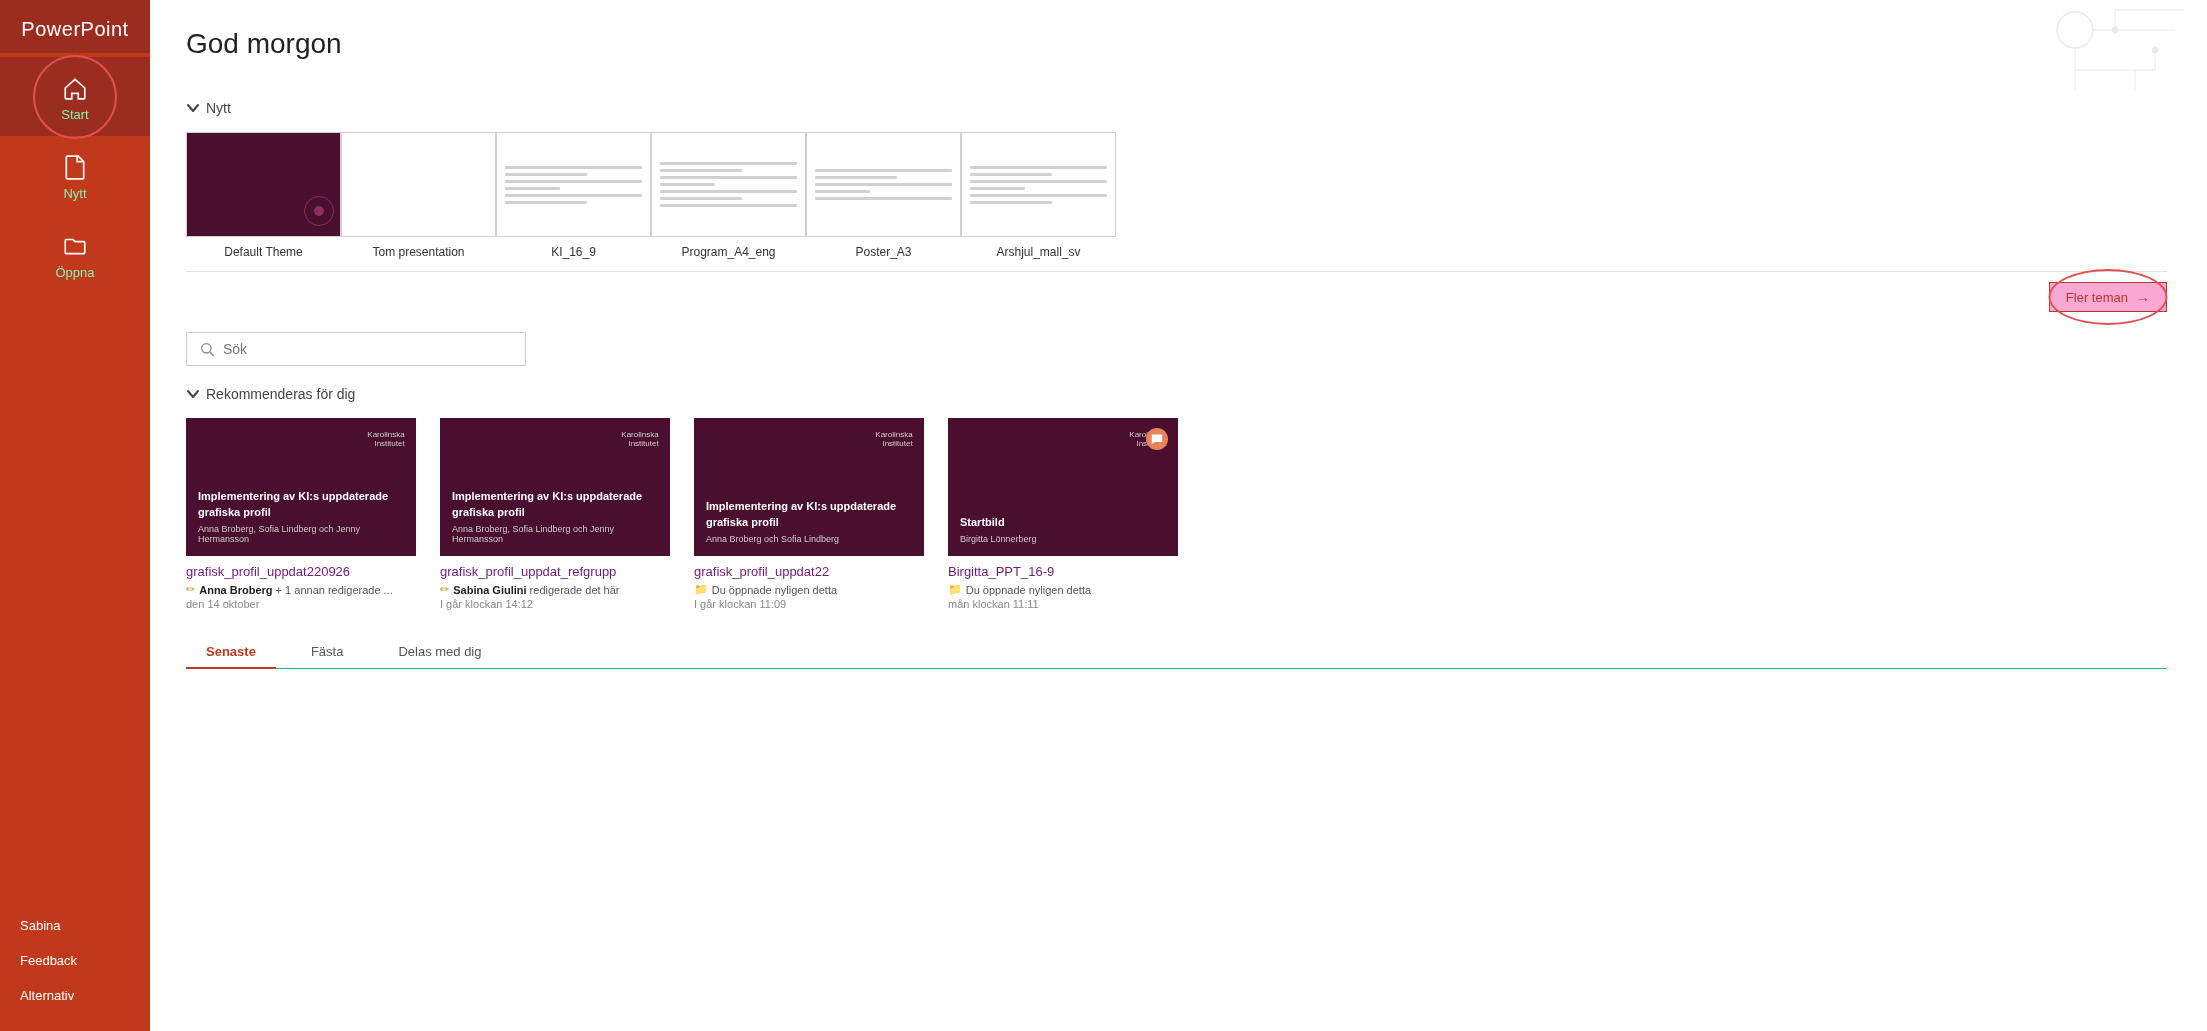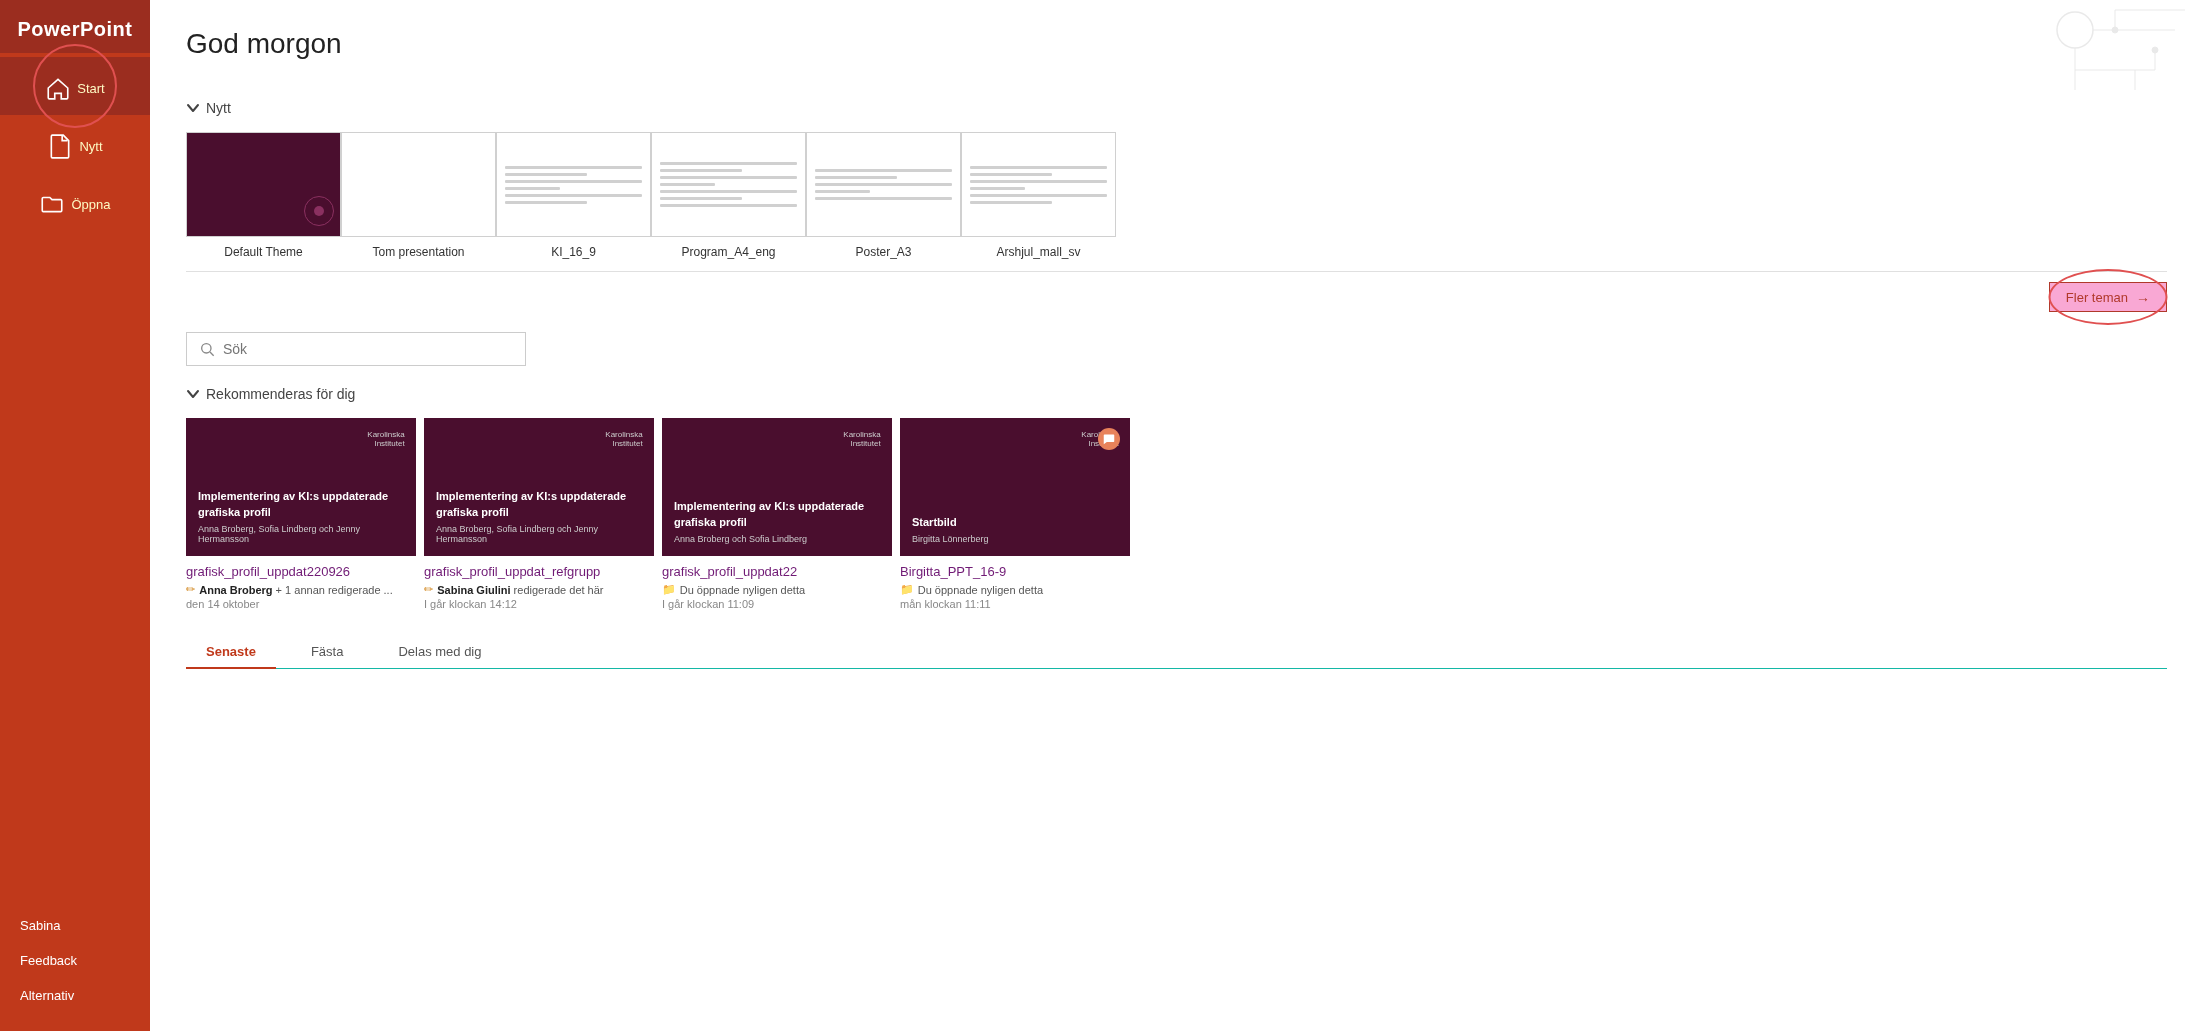--- a/index.html
+++ b/index.html
@@ -15,41 +15,41 @@
       align-items: center;
       padding-top: 0;
       color: #fff;
     }
     .sidebar-logo {
       background: #9b2d1f;
       width: 100%;
       text-align: center;
       padding: 18px 0 12px;
       font-size: 20px;
-      font-weight: 700;
+      font-weight: 400;
       letter-spacing: 0.5px;
       color: #fff;
     }
     .sidebar-nav {
       display: flex;
       flex-direction: column;
       align-items: center;
       width: 100%;
       flex: 1;
       padding-top: 4px;
     }
     .sidebar-item {
       display: flex;
-      flex-direction: row;
+      flex-direction: column;
       align-items: center;
       justify-content: center;
       width: 100%;
       padding: 18px 0 14px;
       cursor: pointer;
-      color: #fef9c3;
+      color: #86efac;
       font-size: 13px;
       gap: 6px;
       position: relative;
     }
     .sidebar-item.active {
       background: #9b2d1f;
     }
     .sidebar-item.active::before {
       content: '';
       position: absolute;
@@ -187,21 +187,21 @@
       outline: none;
       font-size: 14px;
       color: #555;
       background: transparent;
       width: 100%;
     }
 
     
     .recommended-row {
       display: flex;
-      gap: 8px;
+      gap: 24px;
       margin-bottom: 24px;
       flex-wrap: nowrap;
     }
     .rec-card {
       width: 230px;
       cursor: pointer;
       flex-shrink: 0;
     }
     .rec-thumb {
       width: 230px;

